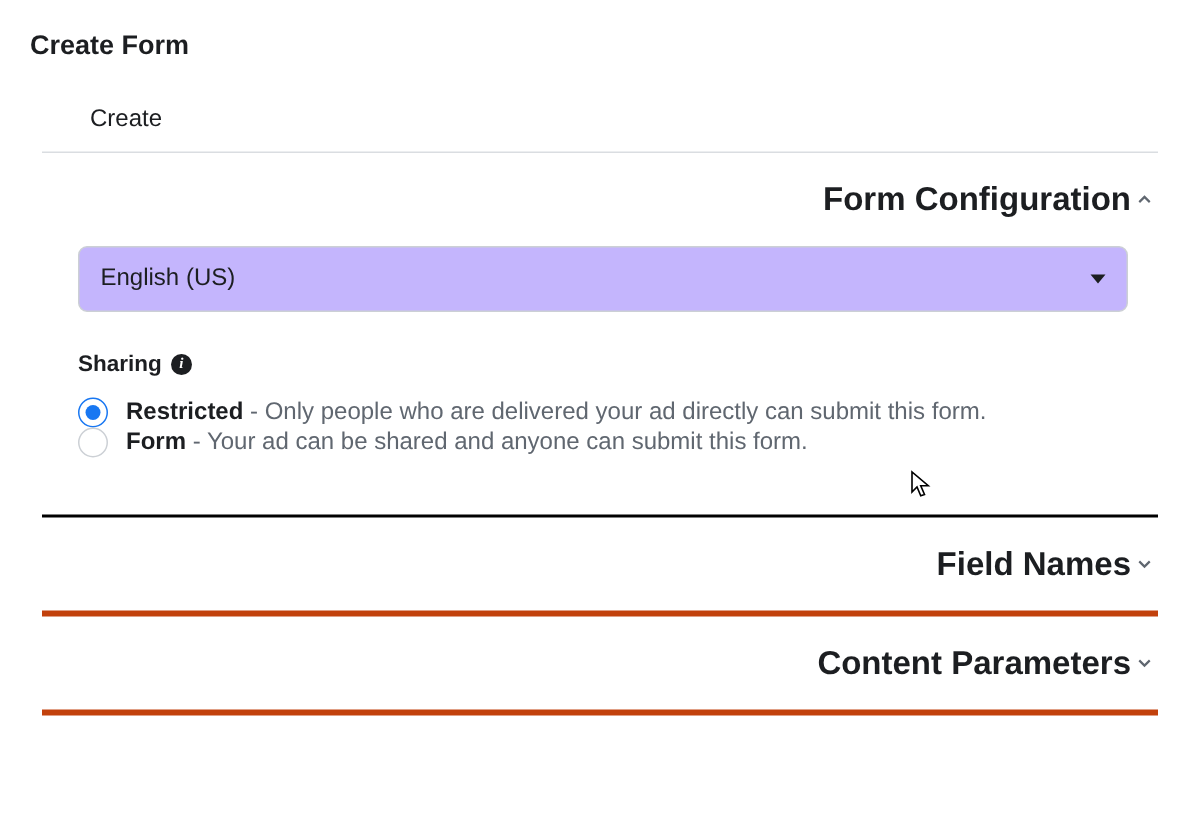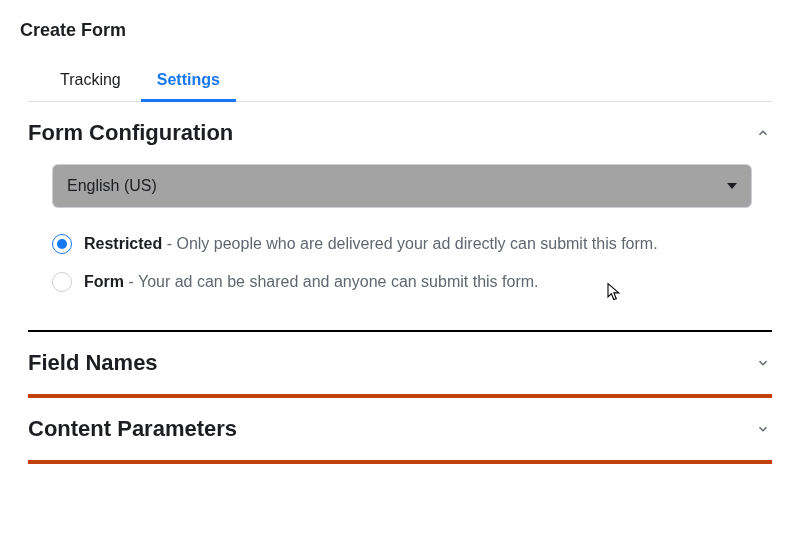--- a/index.html
+++ b/index.html
@@ -51,21 +51,21 @@
     .section {
       border-bottom: 4px solid #c2410c;
       padding: 18px 0;
     }
     .section.expanded {
       border-bottom: none;
     }
     .section-header {
       display: flex;
       align-items: center;
-      justify-content: space-between;
+      justify-content: flex-end;
       cursor: pointer;
     }
     .section-title {
       font-size: 22px;
       font-weight: 700;
       color: #1c1e21;
     }
     .chevron {
       width: 18px;
       height: 18px;
@@ -92,21 +92,21 @@
       max-width: 700px;
       margin-bottom: 26px;
     }
     .select {
       width: 100%;
       border: 1px solid #ccd0d5;
       border-radius: 6px;
       padding: 12px 14px;
       font-size: 16px;
       color: #1c1e21;
-      background: #a3a3a3;
+      background: #c4b5fd;
       display: flex;
       align-items: center;
       justify-content: space-between;
       cursor: pointer;
     }
     .caret-down {
       width: 0;
       height: 0;
       border-left: 5px solid transparent;
       border-right: 5px solid transparent;
@@ -122,21 +122,20 @@
       font-size: 10px;
       font-weight: 700;
       align-items: center;
       justify-content: center;
       font-style: italic;
       font-family: Georgia, serif;
     }
     .radio-group {
       display: flex;
       flex-direction: column;
-      gap: 18px;
       margin-top: 14px;
     }
     .radio-row {
       display: flex;
       align-items: center;
       gap: 12px;
       font-size: 16px;
       color: #606770;
       cursor: pointer;
     }
@@ -176,41 +175,44 @@
       border-top: 2px solid #000;
       margin-top: 20px;
     }
   </style>
 </head>
 <body>
 
 <div class="page-title">Create Form</div>
 
 <div class="tabs">
-  <div class="tab">Tracking</div>
-  <div class="tab active">Settings</div>
+  <div class="tab">Create</div>
 </div>
 
 <div class="section expanded">
   <div class="section-header">
     <div class="section-title">Form Configuration</div>
     <span class="chevron">
       <svg width="14" height="14" viewBox="0 0 24 24" fill="none" stroke="currentColor" stroke-width="2.5">
           <polyline points="6 15 12 9 18 15"></polyline>
         </svg>
     </span>
   </div>
   <div class="section-body">
     <div class="select-wrap">
       <div class="select">
         <span>English (US)</span>
         <span class="caret-down"></span>
       </div>
     </div>
 
+    <div class="field-label">
+      <span>Sharing</span>
+      <span class="info-icon">i</span>
+    </div>
 
     <div class="radio-group" style="position:relative;">
       <div class="radio-row">
         <span class="radio selected">
             <span class="radio-dot"></span>
           </span>
         <span>
           <span class="radio-label-strong">Restricted</span><span class="radio-desc"> - Only people who are delivered your ad directly can submit this form.</span>
         </span>
       </div>

